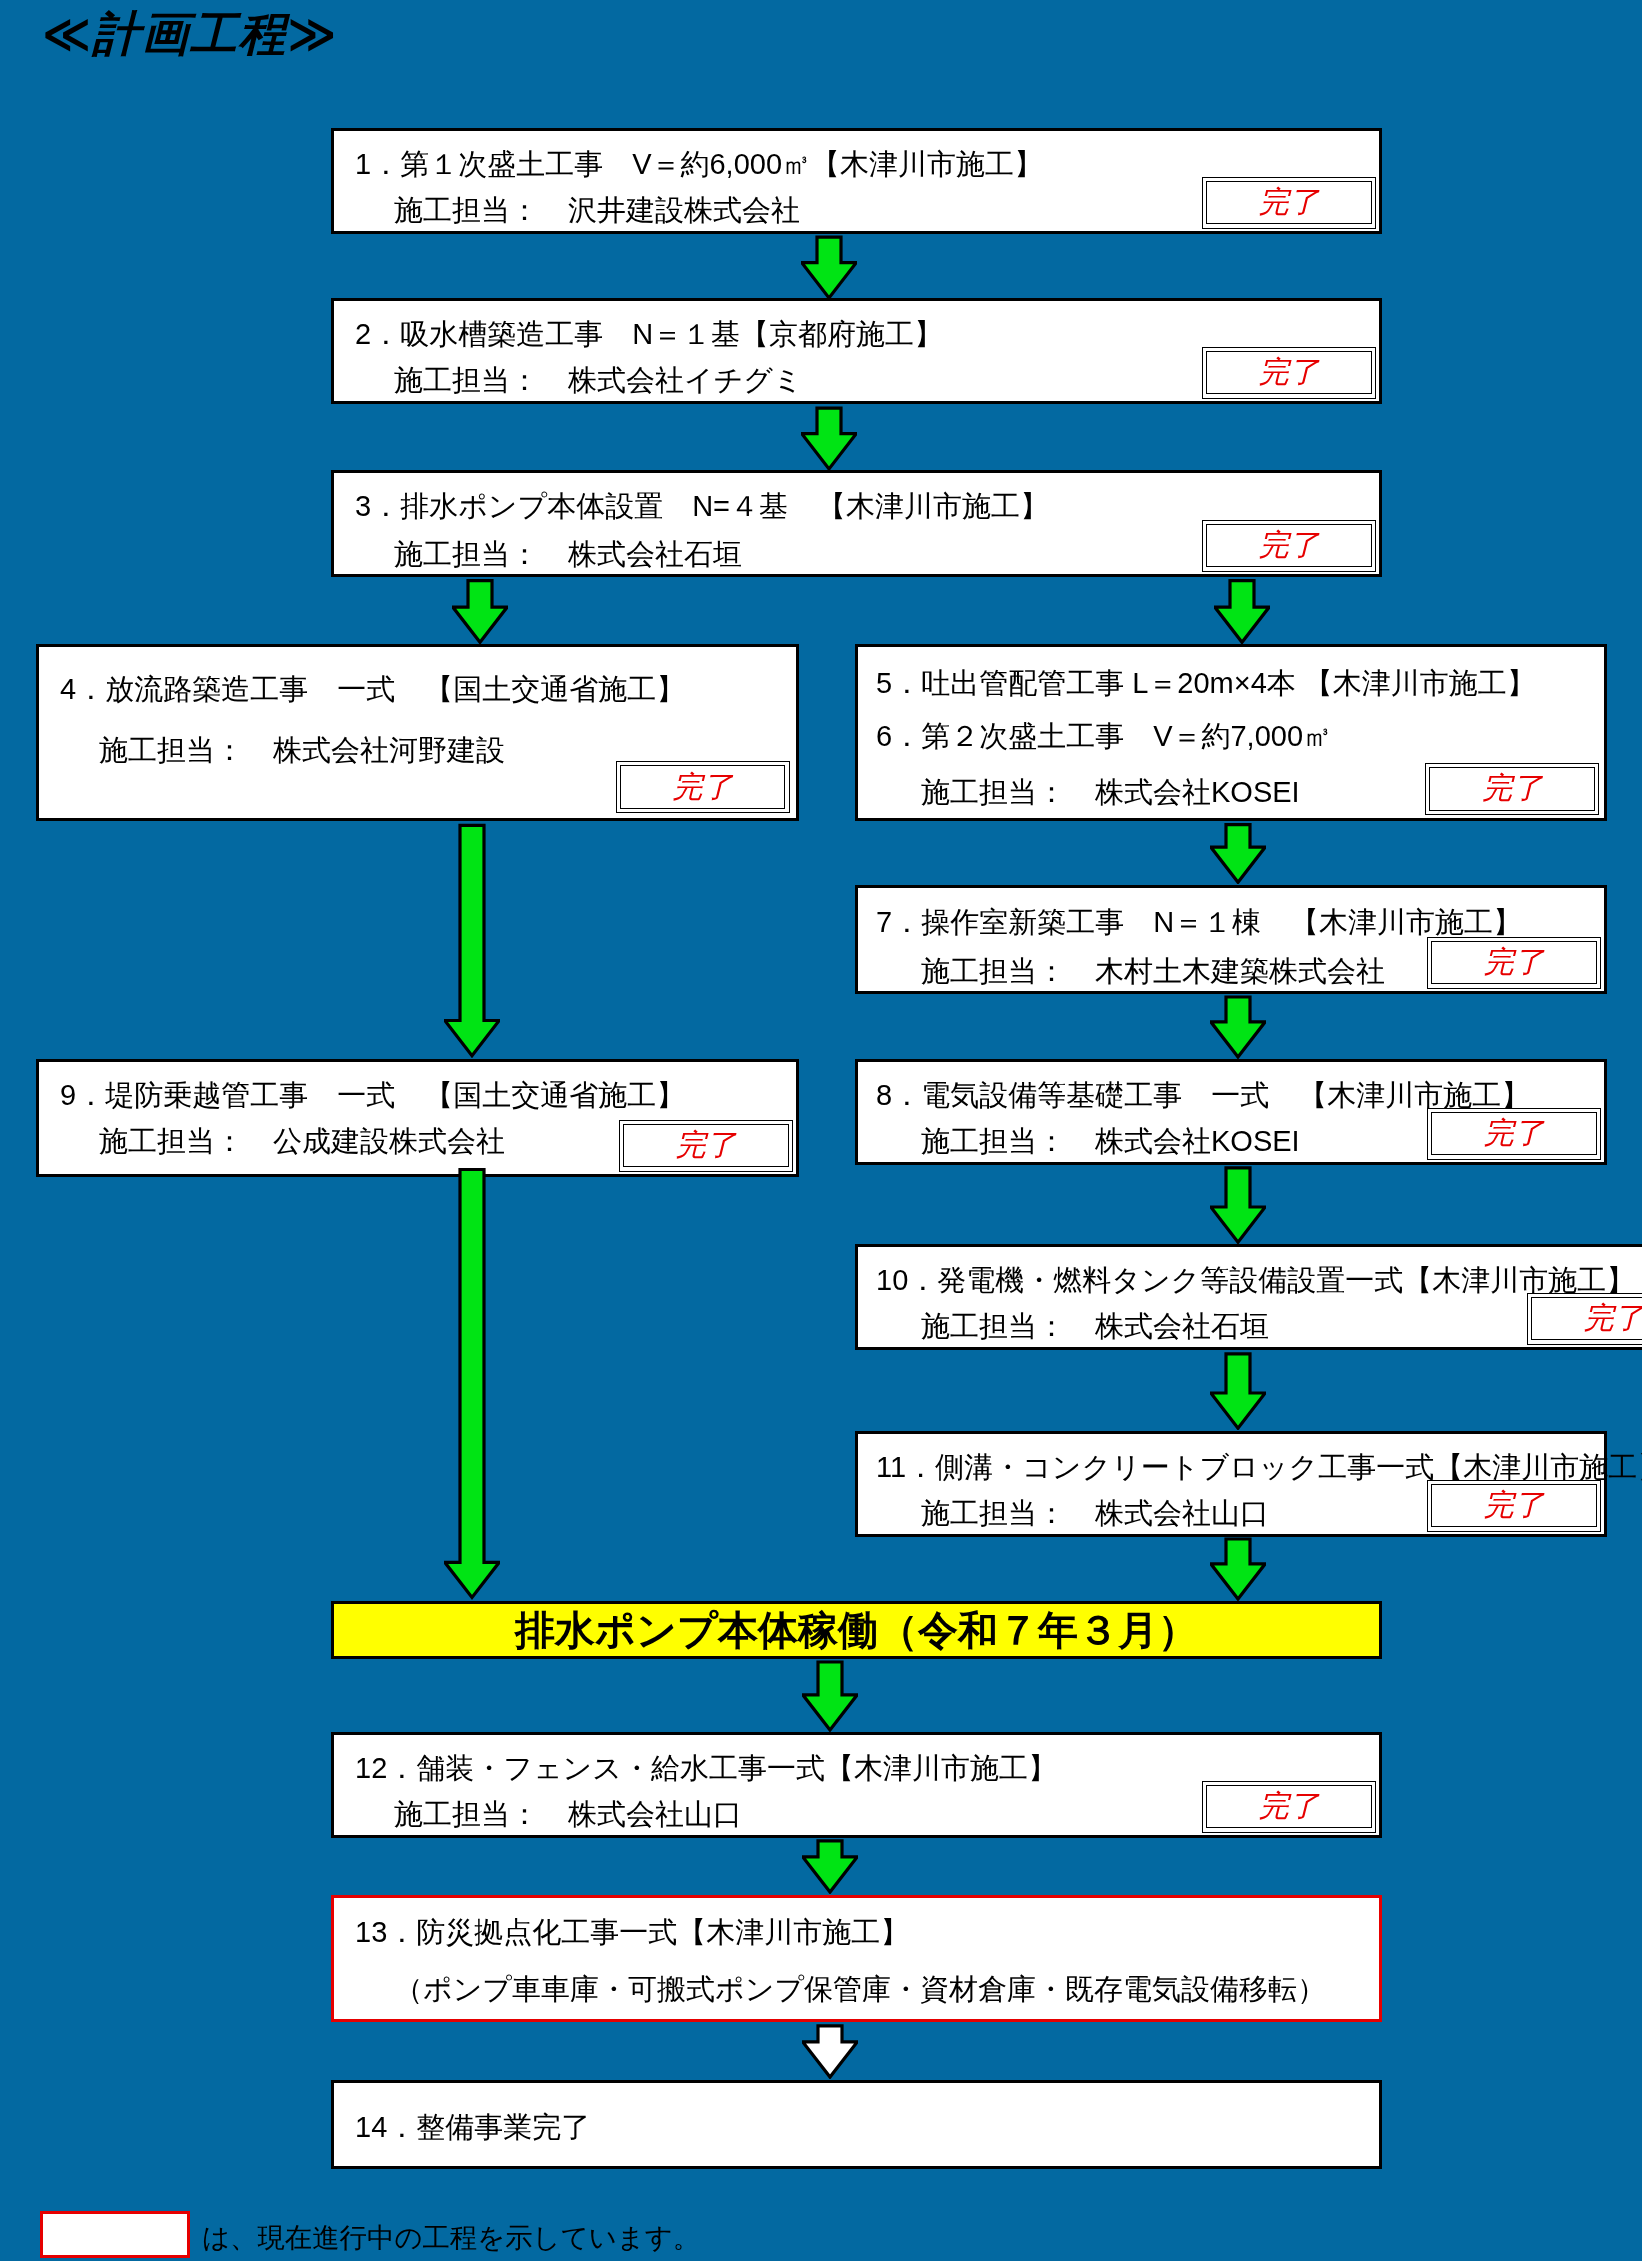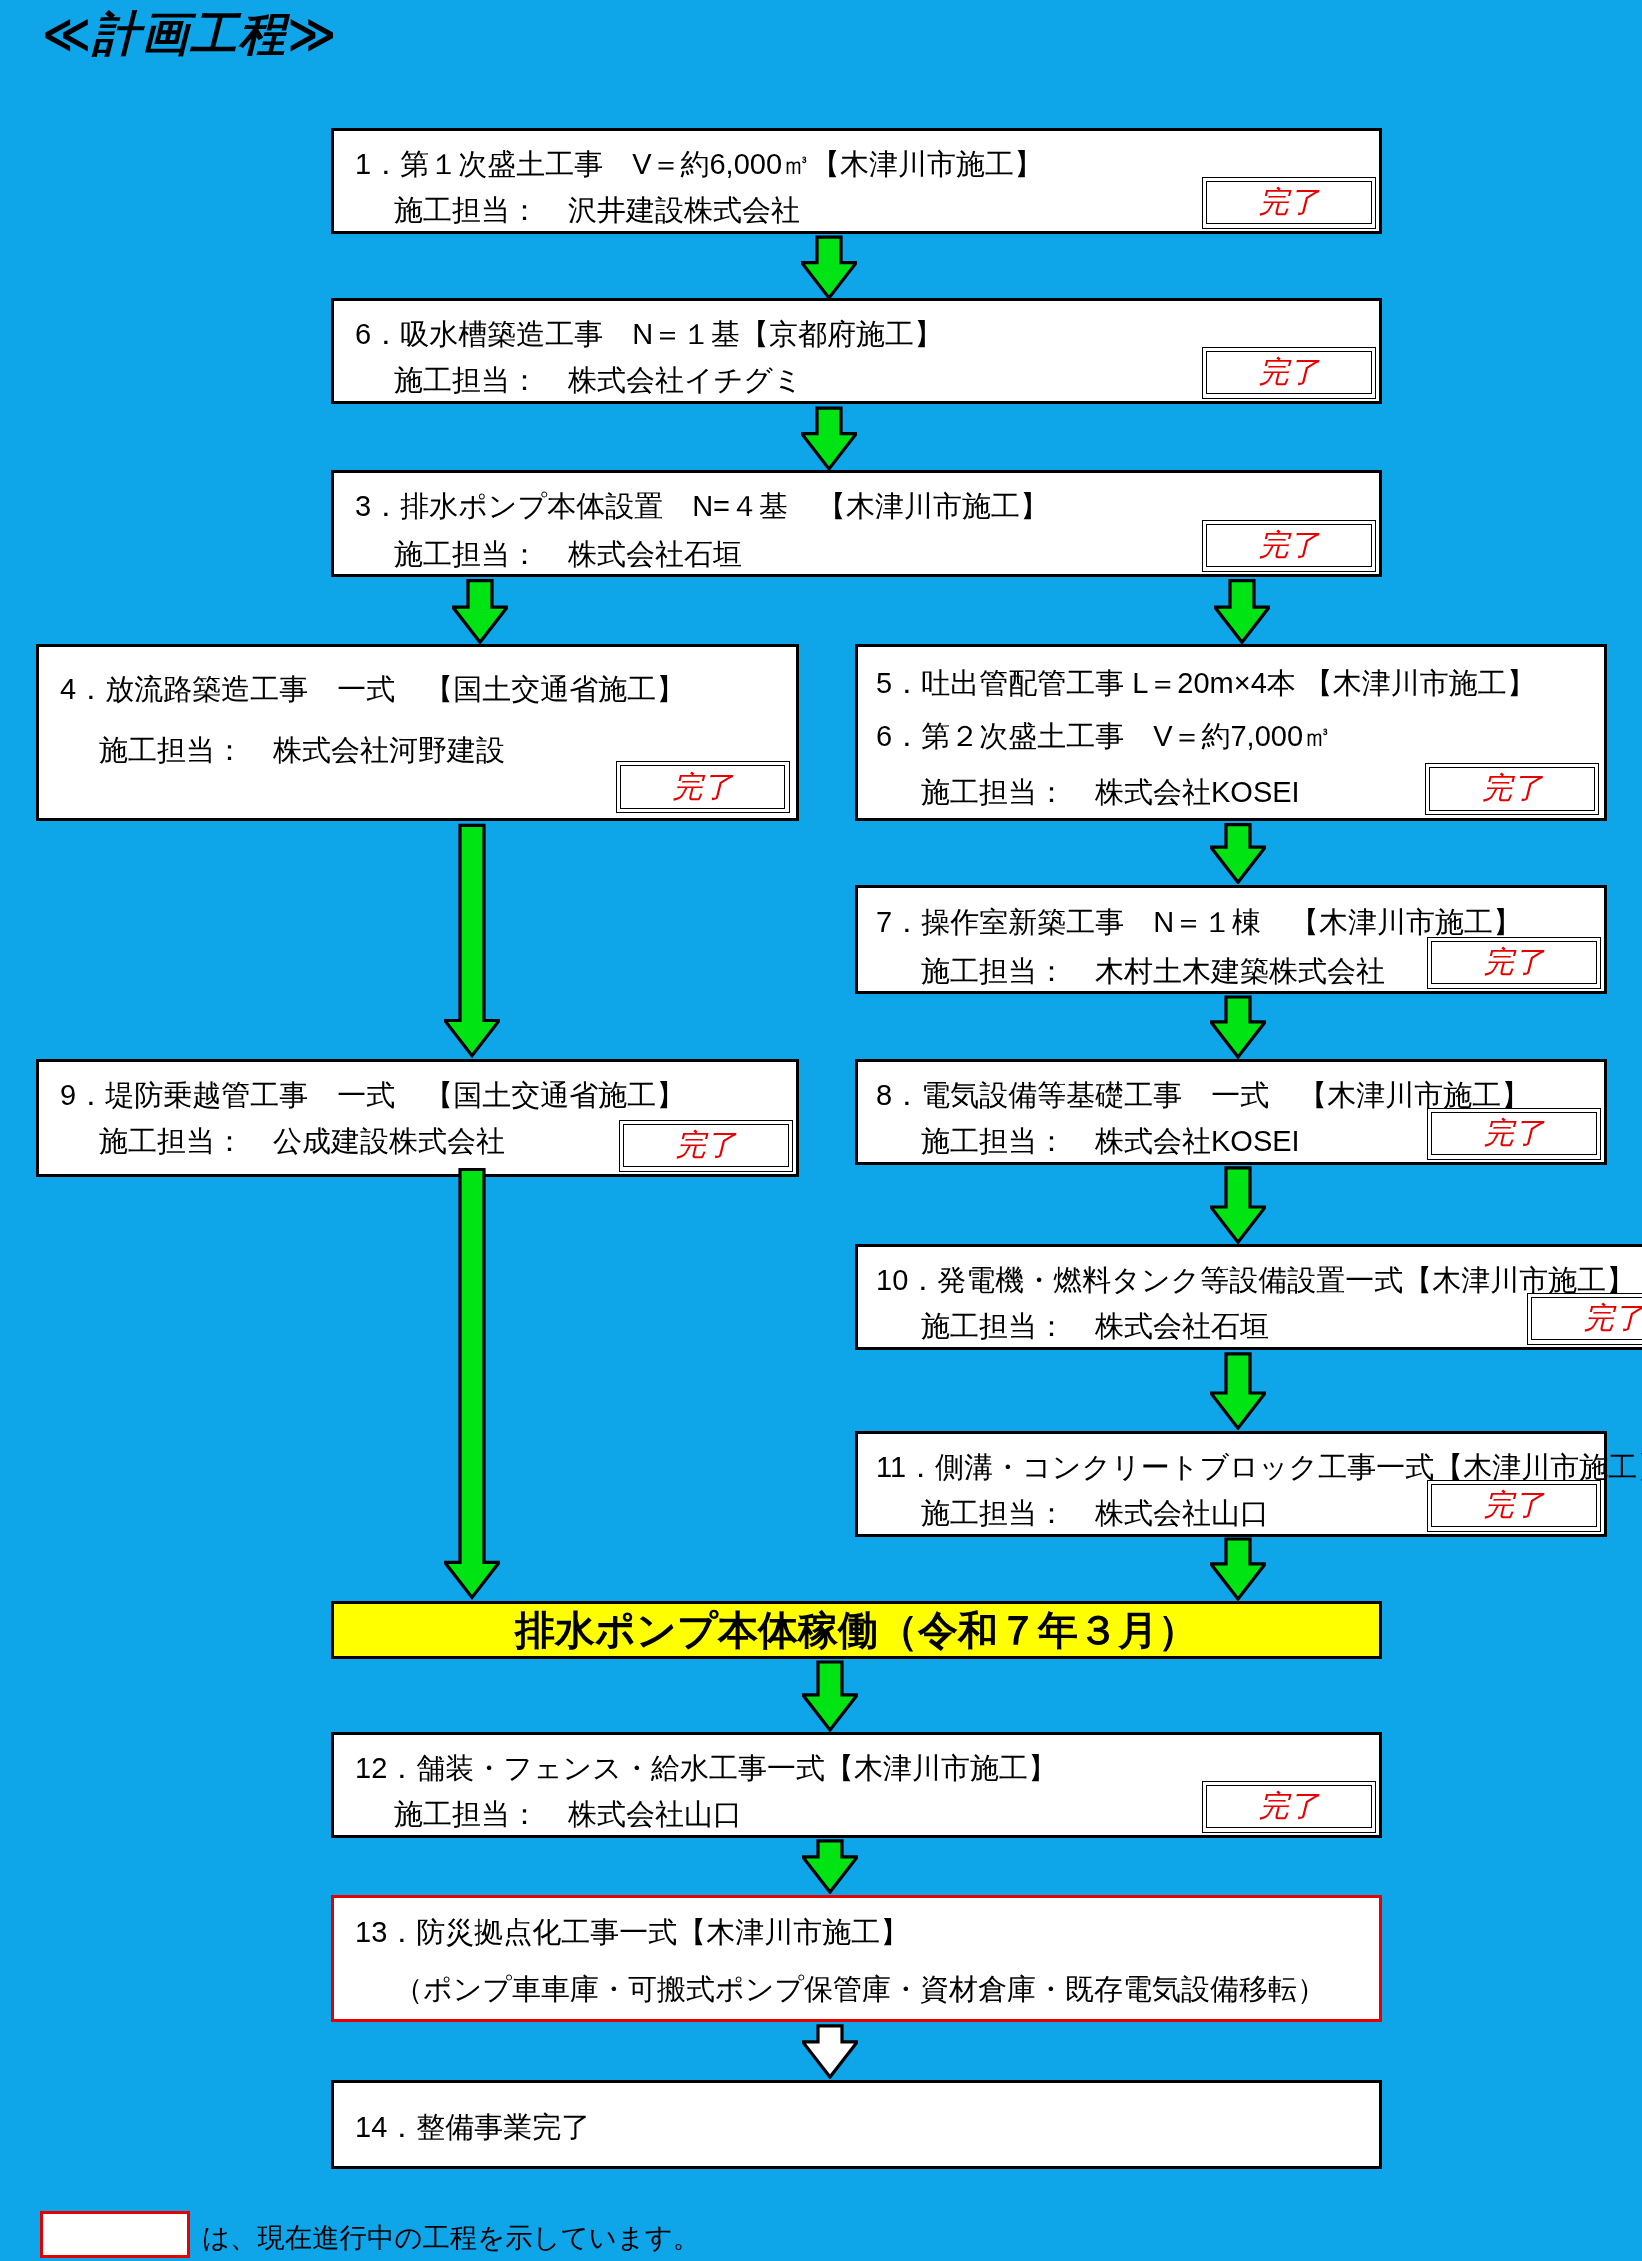--- a/index.html
+++ b/index.html
@@ -1,17 +1,17 @@
 <!DOCTYPE html>
 <html style="font-size:13px"><head>
 <meta charset="utf-8">
 <style>
   html,body{margin:0;padding:0;background:#ffffff;}
   #page{
-    position:relative;width:1643px;height:2261px;background:#0ea5e9;
+    position:relative;width:1643px;height:2261px;background:#0369a1;
     font-family:"Liberation Sans","DejaVu Sans",sans-serif;color:#000;
     overflow:hidden;
   }
   .title{
     position:absolute;left:42px;top:3.2px;
     font-size:47px;font-weight:bold;font-style:italic;letter-spacing:1.6px;
     white-space:nowrap;
   }
   .box{
     position:absolute;background:#ffffff;border:3.2px solid #000;box-sizing:border-box;text-align:right;
@@ -59,21 +59,21 @@
           <span>完了</span>
         </div>
       </div>
   </div>
 
   <svg class="arrow" style="left:801px;top:235px" width="56" height="65" viewBox="0 0 70 80">
       <polygon points="20,2 20,34 1,34 35,78 69,34 50,34 50,2" fill="#00e414" stroke="#000" stroke-width="4"></polygon>
     </svg>
 
   <div class="box" style="left:331px;top:298px;width:1051px;height:106px">
-    <div class="bl" style="left:21px;top:14.5px">6．吸水槽築造工事　N＝１基【京都府施工】</div>
+    <div class="bl" style="left:21px;top:14.5px">2．吸水槽築造工事　N＝１基【京都府施工】</div>
     <div class="bl" style="left:60px;top:61px">施工担当：　株式会社イチグミ</div>
     <div class="badge">
         <div class="badge-in">
           <span>完了</span>
         </div>
       </div>
   </div>
 
   <svg class="arrow" style="left:801px;top:406px" width="56" height="65" viewBox="0 0 70 80">
       <polygon points="20,2 20,34 1,34 35,78 69,34 50,34 50,2" fill="#00e414" stroke="#000" stroke-width="4"></polygon>

